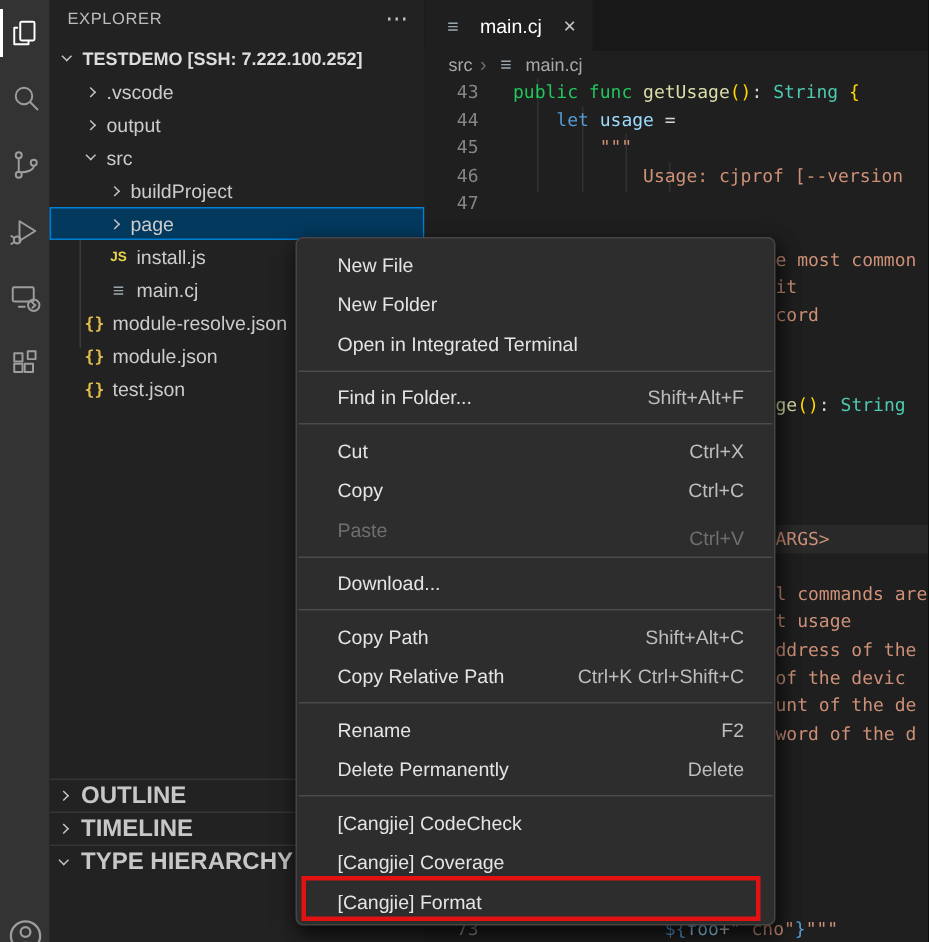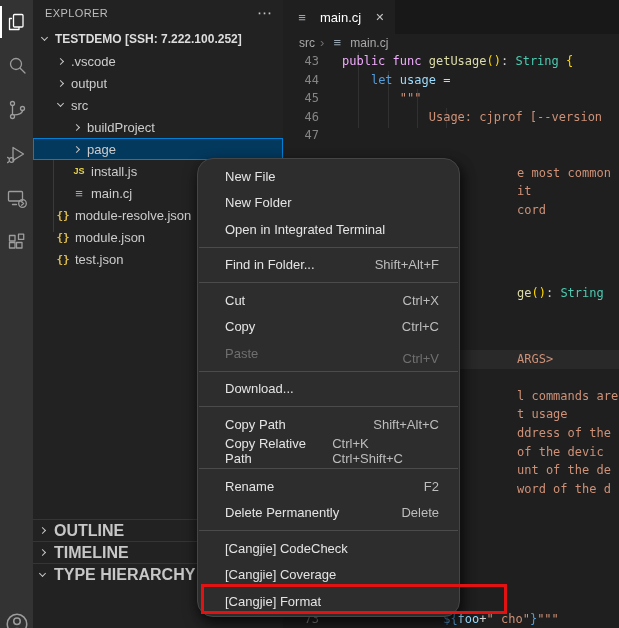--- a/index.html
+++ b/index.html
@@ -40,25 +40,25 @@
   .tab-close{ color:#c5c5c5; font-size:11px; margin-left:8px; cursor:pointer; }
   #breadcrumb{ position:absolute; top:34px; left:0; right:0; height:17px; display:flex; align-items:center; gap:5px; padding-left:16px; font-size:12px; color:#a9a9a9; }
   .bc-sep{ color:#6e6e6e; font-size:13px; }
   #code{ position:absolute; top:51px; left:0; right:0; bottom:0; overflow:hidden; font-family:"DejaVu Sans Mono", monospace; font-size:12px; }
   .crow{ position:absolute; left:0; right:0; height:19px; line-height:19px; white-space:pre; }
   .ln{ position:absolute; left:0; width:36px; text-align:right; color:#858585; }
   .ct{ position:absolute; left:59px; }
   .frag{ position:absolute; left:234px; height:19px; line-height:19px; white-space:pre; }
   .hl-line{ position:absolute; left:0; right:0; height:19px; background:#292929; }
   .guide{ position:absolute; width:1px; background:#313131; }
-  .tk-kw{color:#f0abfc}.tk-kw2{color:#569cd6}.tk-fn{color:#dcdcaa}.tk-br{color:#ffd700}
+  .tk-kw{color:#22c55e}.tk-kw2{color:#569cd6}.tk-fn{color:#dcdcaa}.tk-br{color:#ffd700}
   .tk-ty{color:#4ec9b0}.tk-str{color:#ce9178}.tk-vr{color:#9cdcfe}.tk-op{color:#d4d4d4}.tk-pl{color:#d4d4d4}
   
-  #contextmenu{ position:absolute; left:197px; top:158px; width:263px; height:459px; background:#2d2d2d;
-    border:1px solid #454545; border-radius:16px; padding:4px 0; z-index:50;
+  #contextmenu{ position:absolute; left:197px; top:158px; width:320px; height:459px; background:#2d2d2d;
+    border:1px solid #454545; border-radius:5px; padding:4px 0; z-index:50;
     box-shadow:0 6px 14px rgba(0,0,0,.55), 5px 5px 12px rgba(0,0,0,.35); }
   .mi{ height:26.5px; display:flex; align-items:center; padding:0 20px 0 27px; font-size:13px; color:#e4e4e4; cursor:pointer; }
   .mi .sc{ margin-left:auto; color:#bdbdbd; }
   .mi.disabled{ color:#6f6f6f; cursor:default; }
   .mi.disabled .sc{ color:#6f6f6f;margin-top:10px; }
   .msep{ height:1px; background:#4b4b4b; margin:4px 1px; }
   
   #annotation{ position:absolute; left:201px; top:584px; width:306px; height:30px; border:3px solid #e21212; z-index:60; }
 </style>
 </head>
@@ -210,21 +210,21 @@
         <div class="guide" style="left: 163px; top: 57px; height: 20px;"></div>
         <div class="crow" style="top: 1px;"><span class="ln">43</span><span class="ct"><span class="tk-kw">public </span><span class="tk-kw">func </span><span class="tk-fn">getUsage</span><span class="tk-br">(</span><span class="tk-br">)</span><span class="tk-op">:</span><span class="tk-pl"> </span><span class="tk-ty">String</span><span class="tk-br"> {</span></span></div>
         <div class="crow" style="top: 19.6px;"><span class="ln">44</span><span class="ct"><span class="tk-pl">    </span><span class="tk-kw2">let</span><span class="tk-pl"> </span><span class="tk-vr">usage</span><span class="tk-op"> =</span></span></div>
         <div class="crow" style="top: 38.2px;"><span class="ln">45</span><span class="ct"><span class="tk-pl">        </span><span class="tk-str">"""</span></span></div>
         <div class="crow" style="top: 56.8px;"><span class="ln">46</span><span class="ct"><span class="tk-pl">            </span><span class="tk-str">Usage: cjprof [--version</span></span></div>
         <div class="crow" style="top: 75.4px;"><span class="ln">47</span><span class="ct"></span></div>
         <div class="crow" style="top: 559px;"><span class="ln">73</span><span class="ct"><span class="tk-pl">              </span><span class="tk-kw2">${</span><span class="tk-vr">foo</span><span class="tk-op">+</span><span class="tk-str">" cho"</span><span class="tk-kw2">}</span><span class="tk-str">"""</span></span></div>
         <div class="frag" style="top: 112.6px;"><span class="tk-str">e most common</span></div>
         <div class="frag" style="top: 131.2px;"><span class="tk-str">it</span></div>
         <div class="frag" style="top: 149.8px;"><span class="tk-str">cord</span></div>
-        <div class="frag" style="top: 233px;"><span class="tk-fn">ge</span><span class="tk-br">()</span><span class="tk-op">:</span><span class="tk-pl"> </span><span class="tk-ty">String</span></div>
+        <div class="frag" style="top: 210px;"><span class="tk-fn">ge</span><span class="tk-br">()</span><span class="tk-op">:</span><span class="tk-pl"> </span><span class="tk-ty">String</span></div>
         <div class="frag" style="top: 298.6px;"><span class="tk-str">ARGS&gt;</span></div>
         <div class="frag" style="top: 335.8px;"><span class="tk-str">l commands are</span></div>
         <div class="frag" style="top: 354.4px;"><span class="tk-str">t usage</span></div>
         <div class="frag" style="top: 373px;"><span class="tk-str">ddress of the</span></div>
         <div class="frag" style="top: 391.6px;"><span class="tk-str">of the devic</span></div>
         <div class="frag" style="top: 410.2px;"><span class="tk-str">unt of the de</span></div>
         <div class="frag" style="top: 428.8px;"><span class="tk-str">word of the d</span></div>
       </div>
   </div>
 

